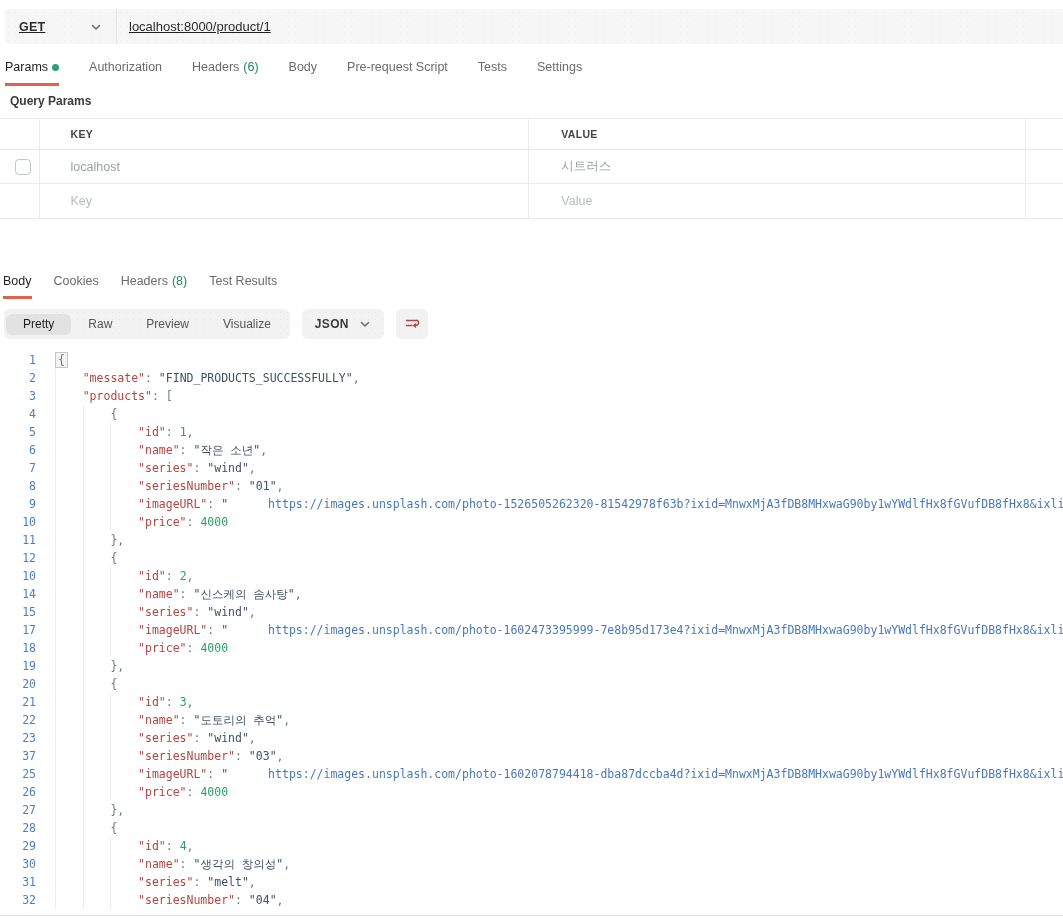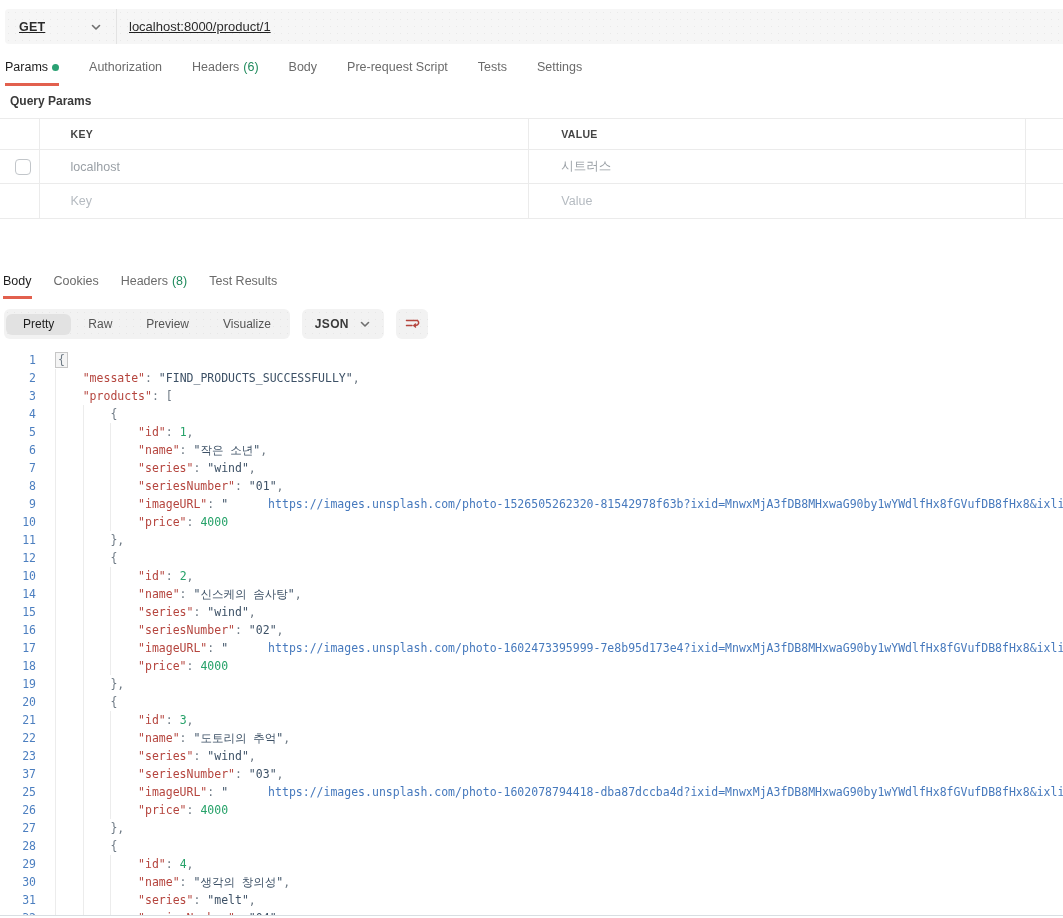--- a/index.html
+++ b/index.html
@@ -192,21 +192,20 @@
       <div class="code-line"><span class="ln">6</span><span class="lc"><span class="ind"></span><span class="ind"></span><span class="ind"></span><span class="tok k">"name"</span><span class="tok p">: </span><span class="tok s">"작은 소년"</span><span class="tok p">,</span></span></div>
       <div class="code-line"><span class="ln">7</span><span class="lc"><span class="ind"></span><span class="ind"></span><span class="ind"></span><span class="tok k">"series"</span><span class="tok p">: </span><span class="tok s">"wind"</span><span class="tok p">,</span></span></div>
       <div class="code-line"><span class="ln">8</span><span class="lc"><span class="ind"></span><span class="ind"></span><span class="ind"></span><span class="tok k">"seriesNumber"</span><span class="tok p">: </span><span class="tok s">"01"</span><span class="tok p">,</span></span></div>
       <div class="code-line"><span class="ln">9</span><span class="lc"><span class="ind"></span><span class="ind"></span><span class="ind"></span><span class="tok k">"imageURL"</span><span class="tok p">: </span><span class="tok s">"</span><span class="tok u">https://images.unsplash.com/photo-1526505262320-81542978f63b?ixid=MnwxMjA3fDB8MHxwaG90by1wYWdlfHx8fGVufDB8fHx8&amp;ixli</span></span></div>
       <div class="code-line"><span class="ln">10</span><span class="lc"><span class="ind"></span><span class="ind"></span><span class="ind"></span><span class="tok k">"price"</span><span class="tok p">: </span><span class="tok n">4000</span></span></div>
       <div class="code-line"><span class="ln">11</span><span class="lc"><span class="ind"></span><span class="ind"></span><span class="tok p">},</span></span></div>
       <div class="code-line"><span class="ln">12</span><span class="lc"><span class="ind"></span><span class="ind"></span><span class="tok p">{</span></span></div>
       <div class="code-line"><span class="ln">10</span><span class="lc"><span class="ind"></span><span class="ind"></span><span class="ind"></span><span class="tok k">"id"</span><span class="tok p">: </span><span class="tok n">2</span><span class="tok p">,</span></span></div>
       <div class="code-line"><span class="ln">14</span><span class="lc"><span class="ind"></span><span class="ind"></span><span class="ind"></span><span class="tok k">"name"</span><span class="tok p">: </span><span class="tok s">"신스케의 솜사탕"</span><span class="tok p">,</span></span></div>
       <div class="code-line"><span class="ln">15</span><span class="lc"><span class="ind"></span><span class="ind"></span><span class="ind"></span><span class="tok k">"series"</span><span class="tok p">: </span><span class="tok s">"wind"</span><span class="tok p">,</span></span></div>
-      <div class="code-line"><span class="ln">16</span><span class="lc"><span class="ind"></span><span class="ind"></span><span class="ind"></span><span class="tok k">"seriesNumber"</span><span class="tok p">: </span><span class="tok s">"02"</span><span class="tok p">,</span></span></div>
       <div class="code-line"><span class="ln">17</span><span class="lc"><span class="ind"></span><span class="ind"></span><span class="ind"></span><span class="tok k">"imageURL"</span><span class="tok p">: </span><span class="tok s">"</span><span class="tok u">https://images.unsplash.com/photo-1602473395999-7e8b95d173e4?ixid=MnwxMjA3fDB8MHxwaG90by1wYWdlfHx8fGVufDB8fHx8&amp;ixli</span></span></div>
       <div class="code-line"><span class="ln">18</span><span class="lc"><span class="ind"></span><span class="ind"></span><span class="ind"></span><span class="tok k">"price"</span><span class="tok p">: </span><span class="tok n">4000</span></span></div>
       <div class="code-line"><span class="ln">19</span><span class="lc"><span class="ind"></span><span class="ind"></span><span class="tok p">},</span></span></div>
       <div class="code-line"><span class="ln">20</span><span class="lc"><span class="ind"></span><span class="ind"></span><span class="tok p">{</span></span></div>
       <div class="code-line"><span class="ln">21</span><span class="lc"><span class="ind"></span><span class="ind"></span><span class="ind"></span><span class="tok k">"id"</span><span class="tok p">: </span><span class="tok n">3</span><span class="tok p">,</span></span></div>
       <div class="code-line"><span class="ln">22</span><span class="lc"><span class="ind"></span><span class="ind"></span><span class="ind"></span><span class="tok k">"name"</span><span class="tok p">: </span><span class="tok s">"도토리의 추억"</span><span class="tok p">,</span></span></div>
       <div class="code-line"><span class="ln">23</span><span class="lc"><span class="ind"></span><span class="ind"></span><span class="ind"></span><span class="tok k">"series"</span><span class="tok p">: </span><span class="tok s">"wind"</span><span class="tok p">,</span></span></div>
       <div class="code-line"><span class="ln">37</span><span class="lc"><span class="ind"></span><span class="ind"></span><span class="ind"></span><span class="tok k">"seriesNumber"</span><span class="tok p">: </span><span class="tok s">"03"</span><span class="tok p">,</span></span></div>
       <div class="code-line"><span class="ln">25</span><span class="lc"><span class="ind"></span><span class="ind"></span><span class="ind"></span><span class="tok k">"imageURL"</span><span class="tok p">: </span><span class="tok s">"</span><span class="tok u">https://images.unsplash.com/photo-1602078794418-dba87dccba4d?ixid=MnwxMjA3fDB8MHxwaG90by1wYWdlfHx8fGVufDB8fHx8&amp;ixli</span></span></div>
       <div class="code-line"><span class="ln">26</span><span class="lc"><span class="ind"></span><span class="ind"></span><span class="ind"></span><span class="tok k">"price"</span><span class="tok p">: </span><span class="tok n">4000</span></span></div>

